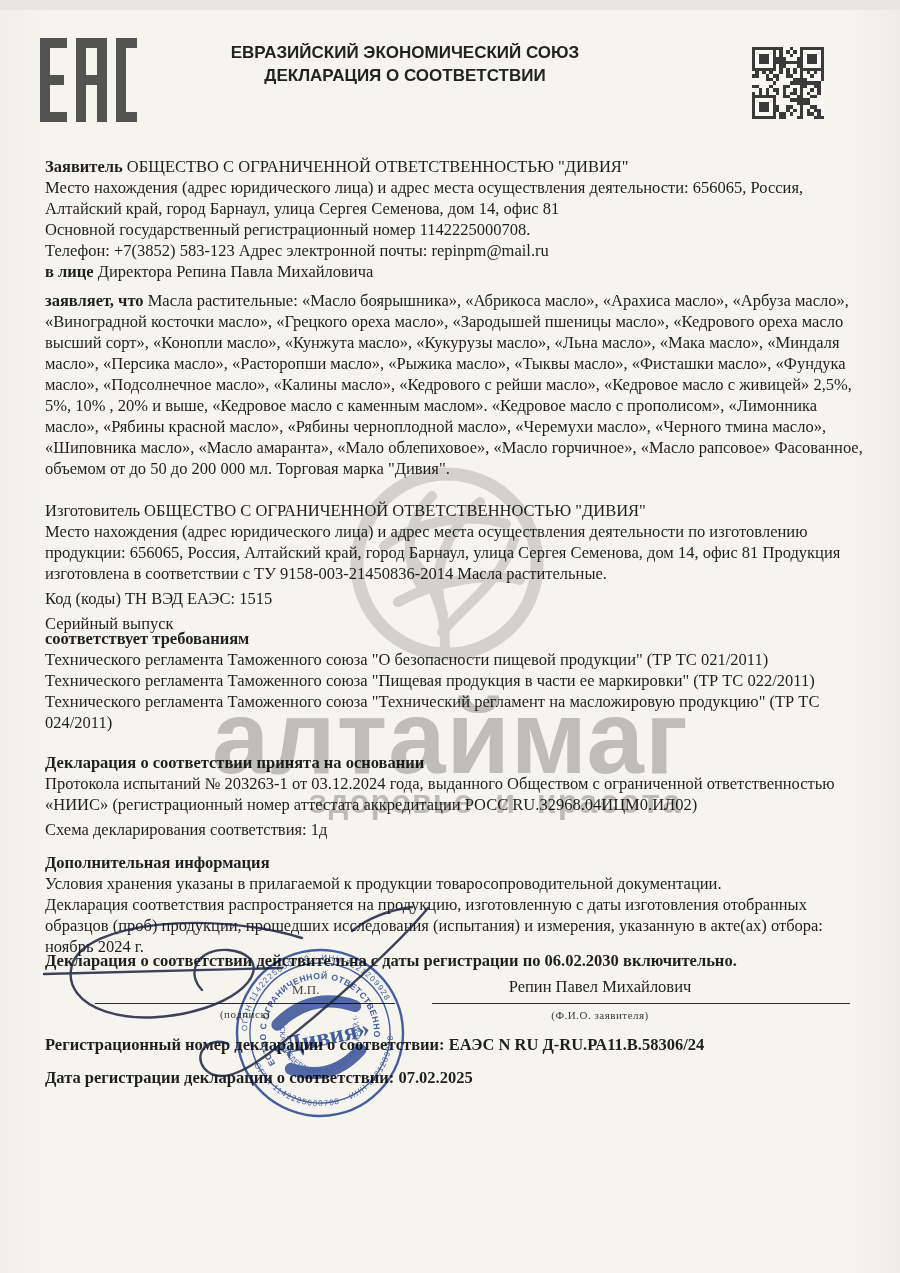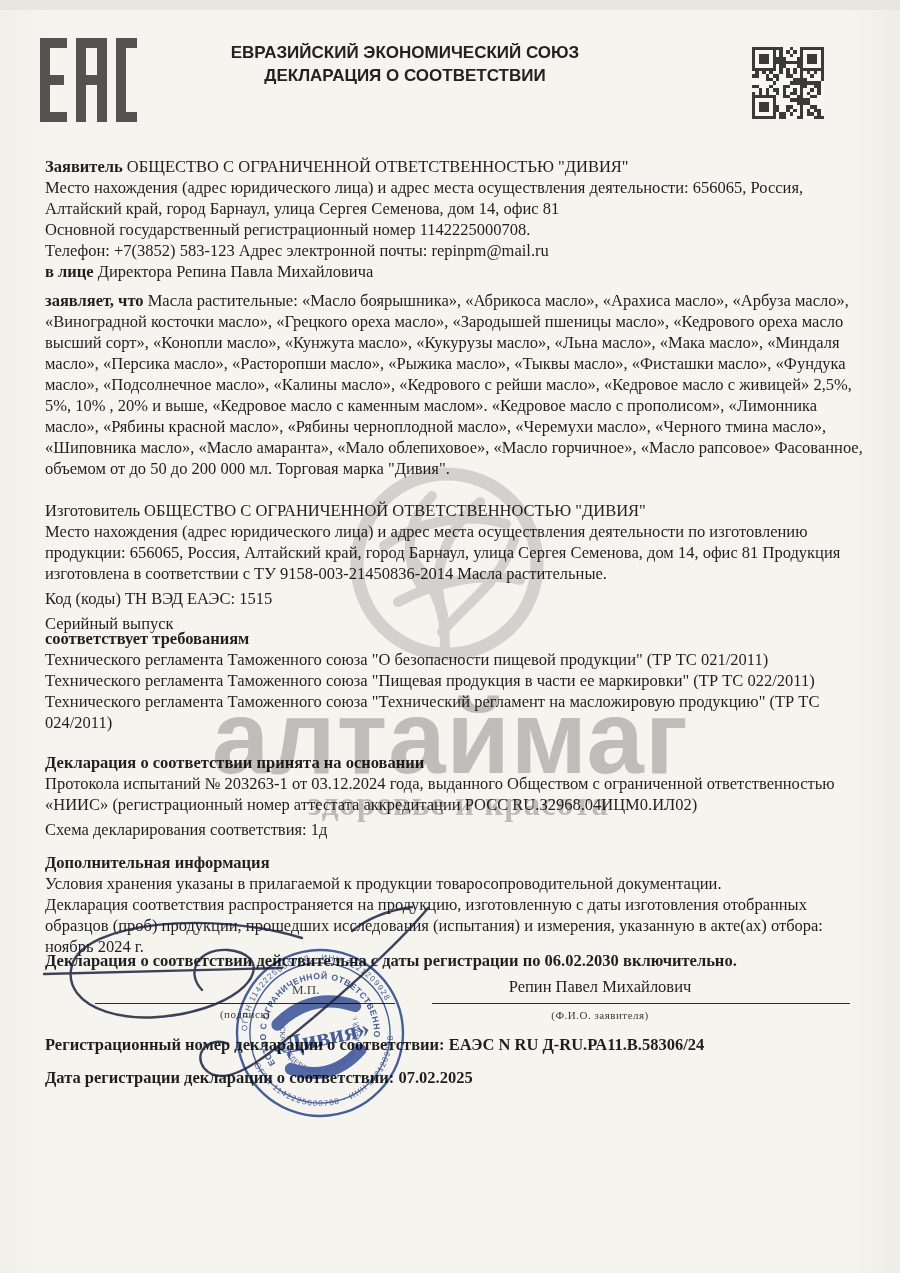--- a/index.html
+++ b/index.html
@@ -20,21 +20,21 @@
   .b{font-weight:bold;}
   .para{margin:0;}
   .mt8{margin-top:8px;}
   .mt4{margin-top:4px;}
   
   .wm-tree{position:absolute;left:348px;top:452px;z-index:2;pointer-events:none;mix-blend-mode:multiply;}
   .wm-brand{position:absolute;left:212px;top:676px;z-index:2;pointer-events:none;
         font-family:"Liberation Sans",sans-serif;font-weight:bold;font-size:103px;line-height:1;
         color:#8d8d8d;opacity:.5;letter-spacing:1px;mix-blend-mode:multiply;}
   .wm-tag{position:absolute;left:308px;top:778px;z-index:2;pointer-events:none;
-        font-family:Liberation Serif, serif;font-weight:bold;font-size:33px;line-height:1;
+        font-family:Liberation Mono, monospace;font-weight:bold;font-size:33px;line-height:1;
         color:#949494;opacity:.55;letter-spacing:1px;mix-blend-mode:multiply;}
   
   .validity{position:absolute;left:45px;top:941px;width:818px;font-size:16.5px;font-weight:bold;}
   .fio-name{position:absolute;left:430px;top:967px;width:340px;text-align:center;font-size:16.5px;}
   .mp{position:absolute;left:292px;top:972px;font-size:13px;color:#444;}
   .sig-line{position:absolute;left:95px;top:993px;width:300px;border-top:1.6px solid #2c2c2c;}
   .fio-line{position:absolute;left:432px;top:993px;width:418px;border-top:1.6px solid #2c2c2c;}
   .cap{position:absolute;font-size:11px;color:#3b3b3b;letter-spacing:.5px;}
   .cap-sign{left:95px;top:998px;width:300px;text-align:center;}
   .cap-fio{left:480px;top:999px;width:240px;text-align:center;}

